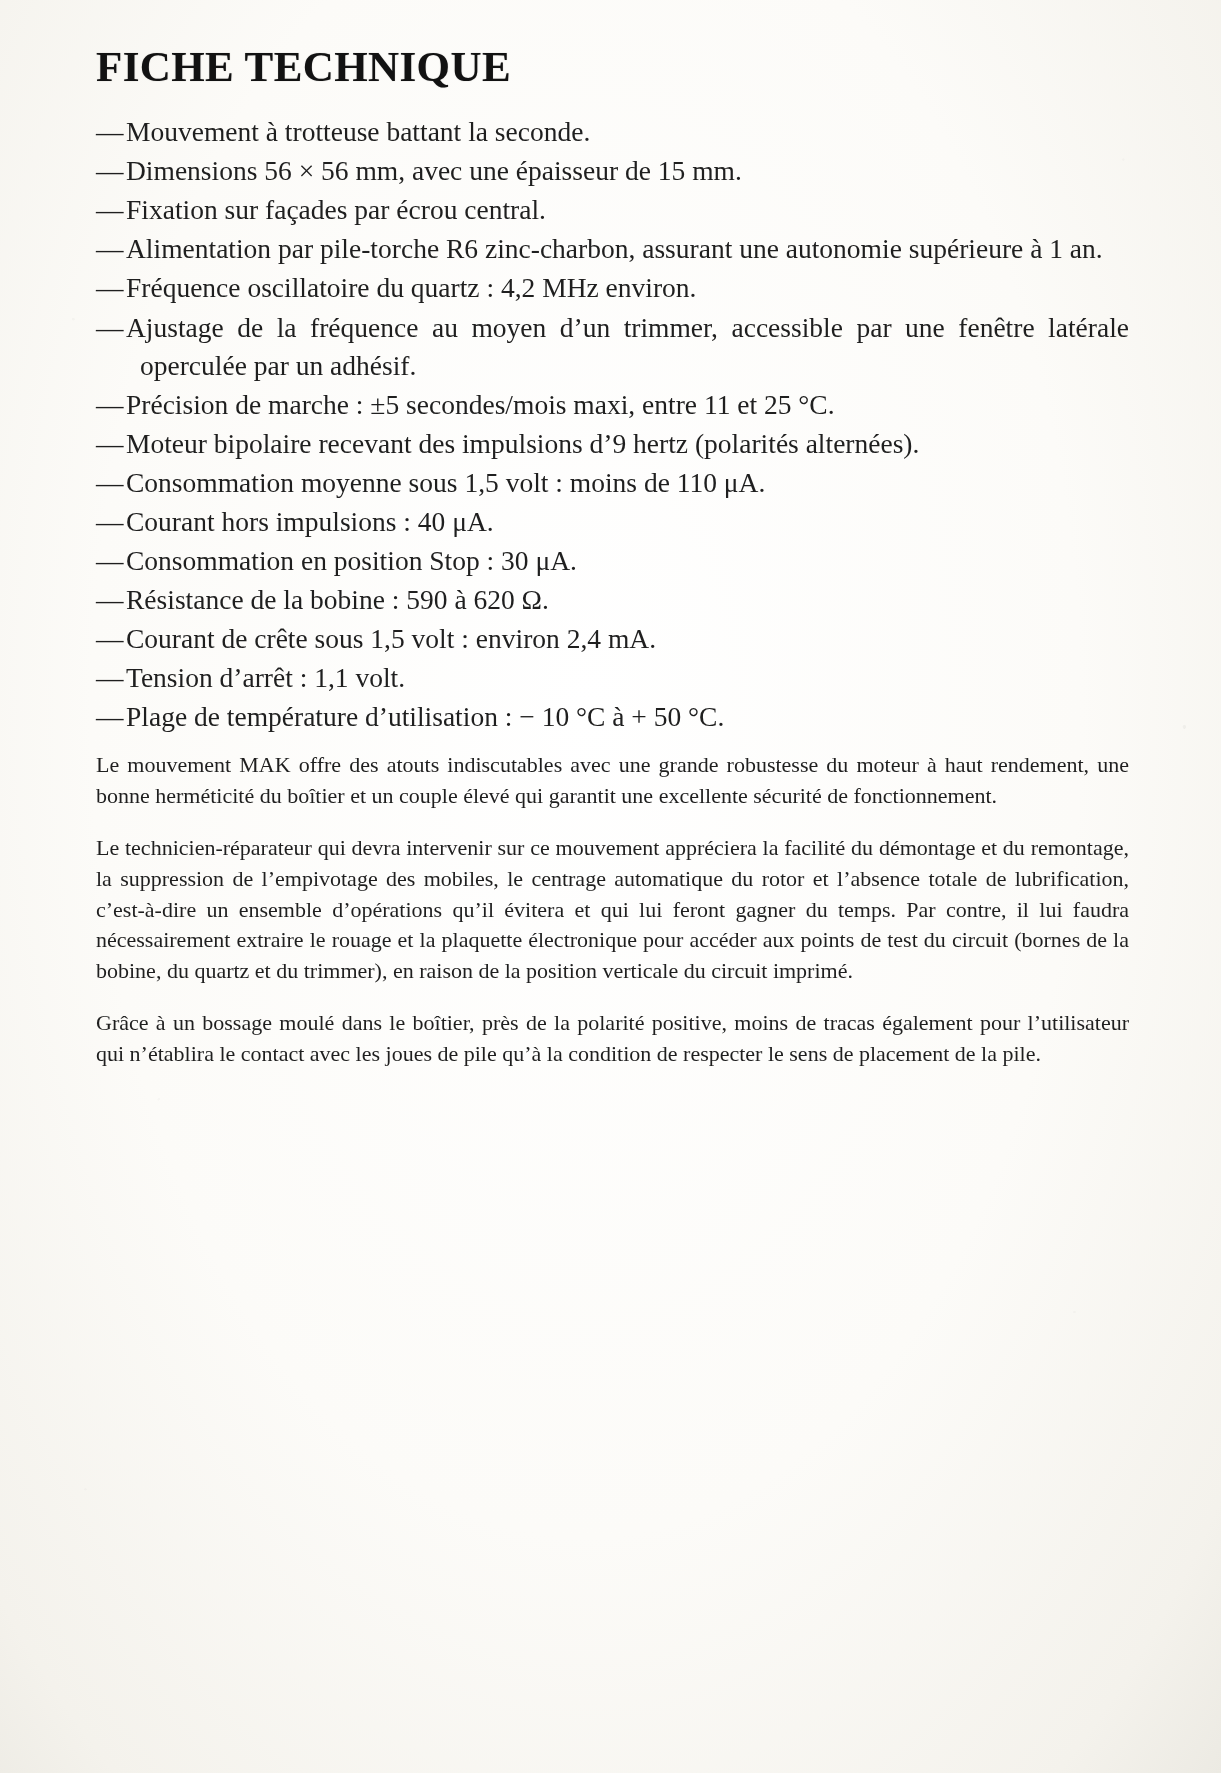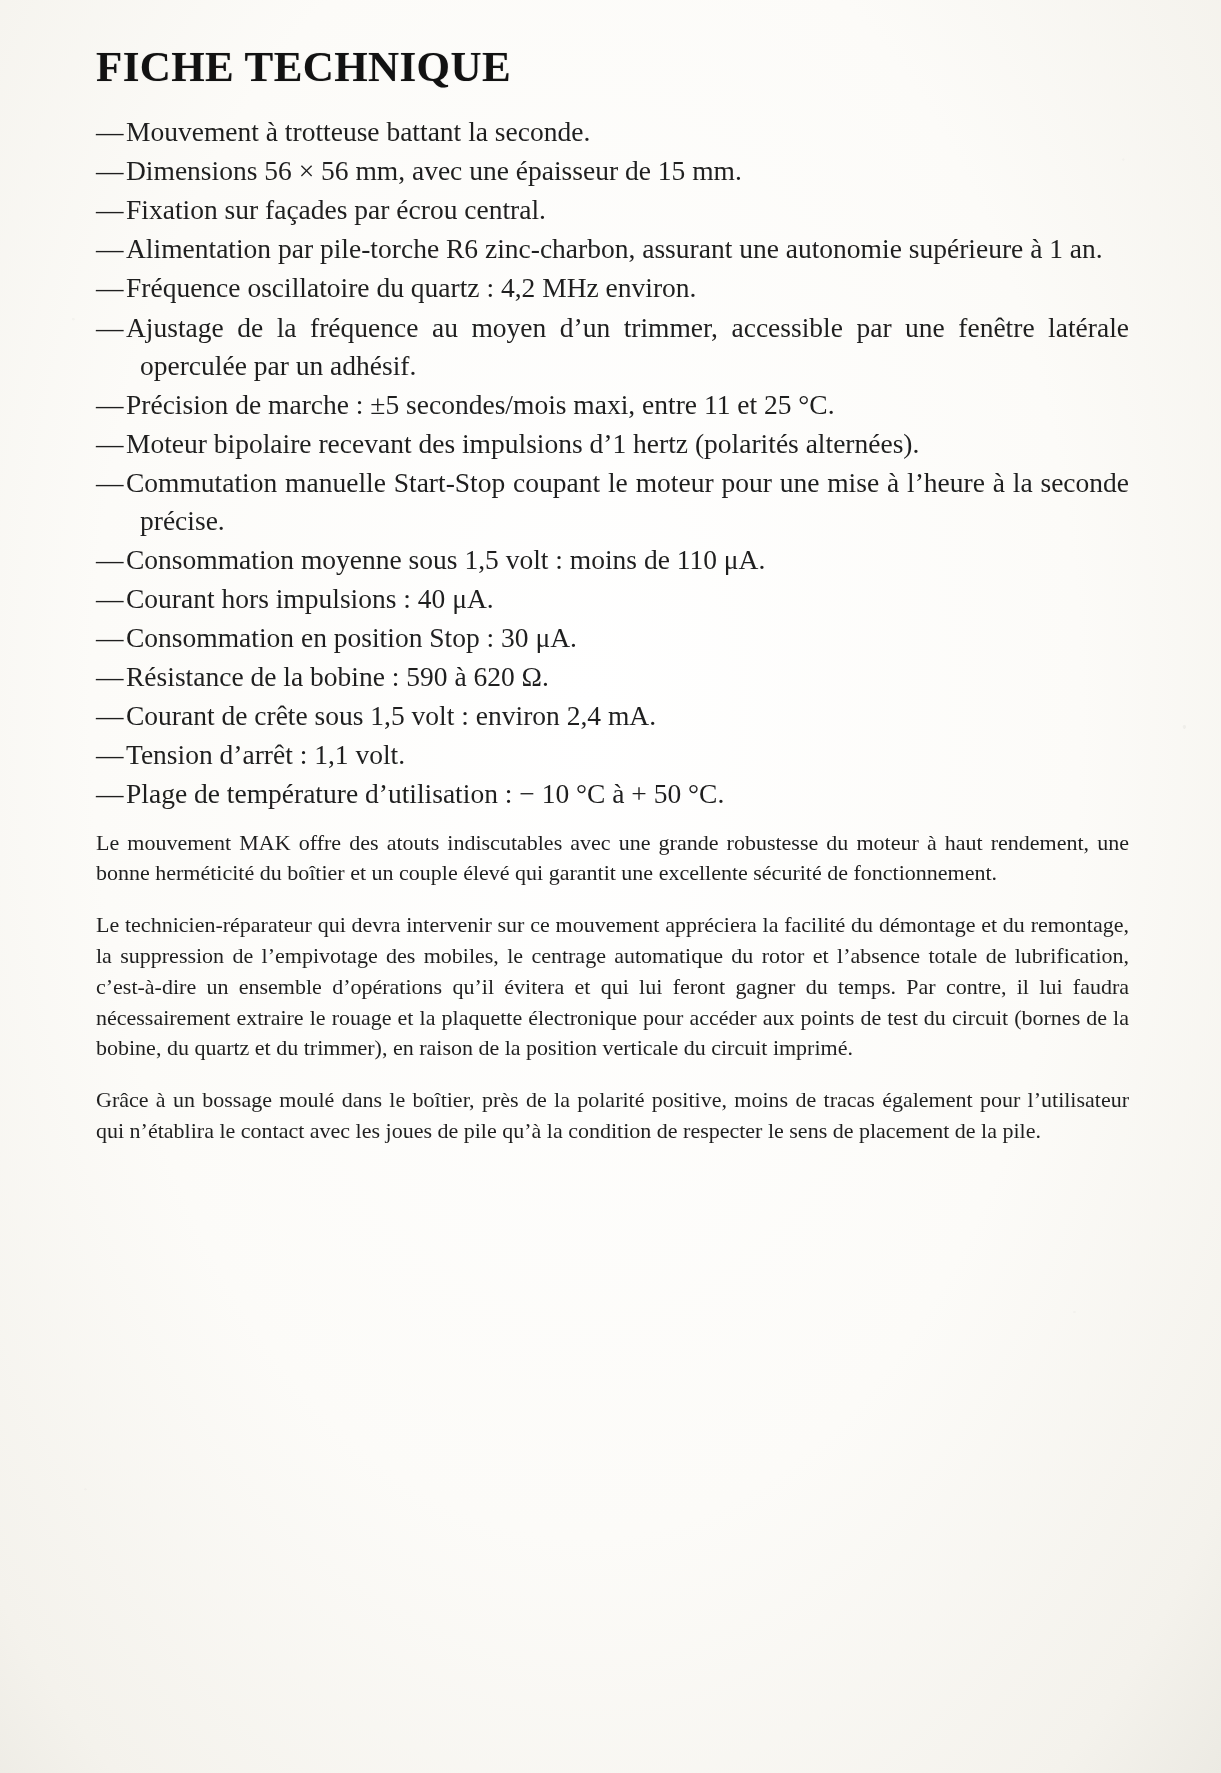--- a/index.html
+++ b/index.html
@@ -116,24 +116,21 @@
     <li>
       <span class="dash">—</span><span>Fréquence oscillatoire du quartz : 4,2 MHz environ.</span>
     </li>
     <li class="wrap">
       <span class="dash">—</span><span>Ajustage de la fréquence au moyen d’un trimmer, accessible par une fenêtre latérale operculée par un adhésif.</span>
     </li>
     <li class="wrap">
       <span class="dash">—</span><span>Précision de marche : ±5 secondes/mois maxi, entre 11 et 25 °C.</span>
     </li>
     <li class="wrap">
-      <span class="dash">—</span><span>Moteur bipolaire recevant des impulsions d’1 hertz (polarités alternées).</span>
-    </li>
-    <li class="wrap">
-      <span class="dash">—</span><span>Commutation manuelle Start-Stop coupant le moteur pour une mise à l’heure à la seconde précise.</span>
+      <span class="dash">—</span><span>Moteur bipolaire recevant des impulsions d’9 hertz (polarités alternées).</span>
     </li>
     <li>
       <span class="dash">—</span><span>Consommation moyenne sous 1,5 volt : moins de 110 μA.</span>
     </li>
     <li>
       <span class="dash">—</span><span>Courant hors impulsions : 40 μA.</span>
     </li>
     <li>
       <span class="dash">—</span><span>Consommation en position Stop : 30 μA.</span>
     </li>

